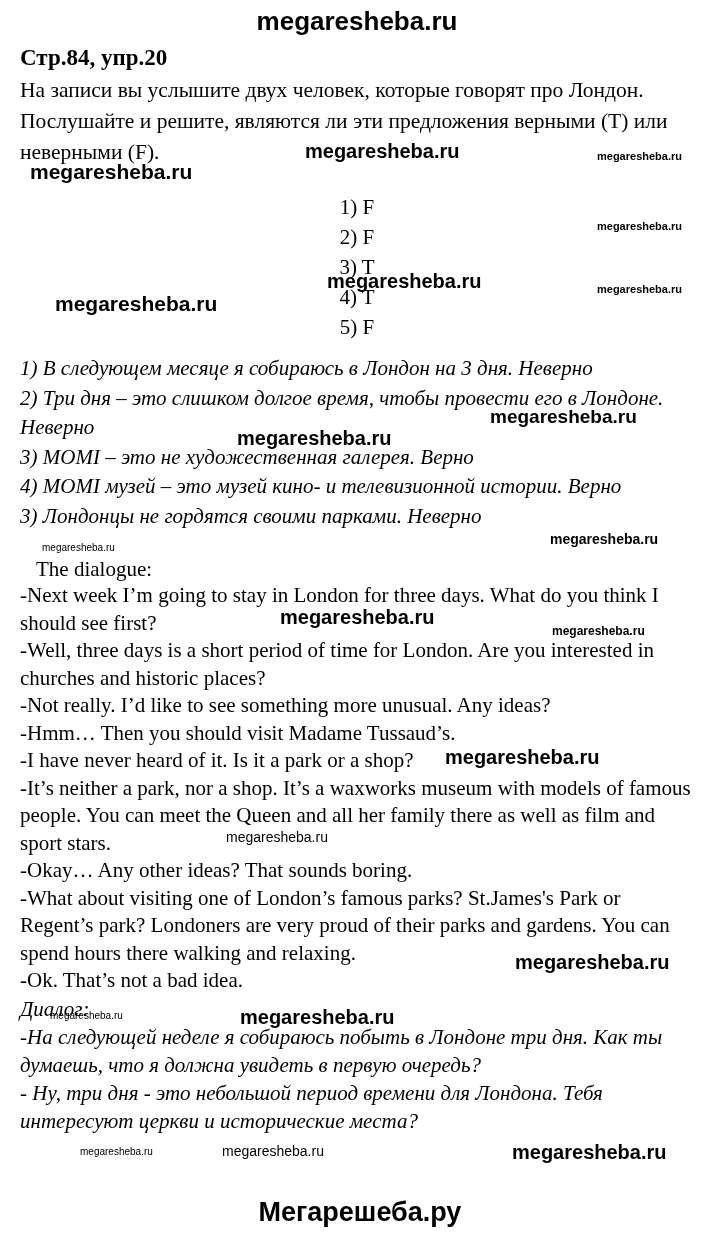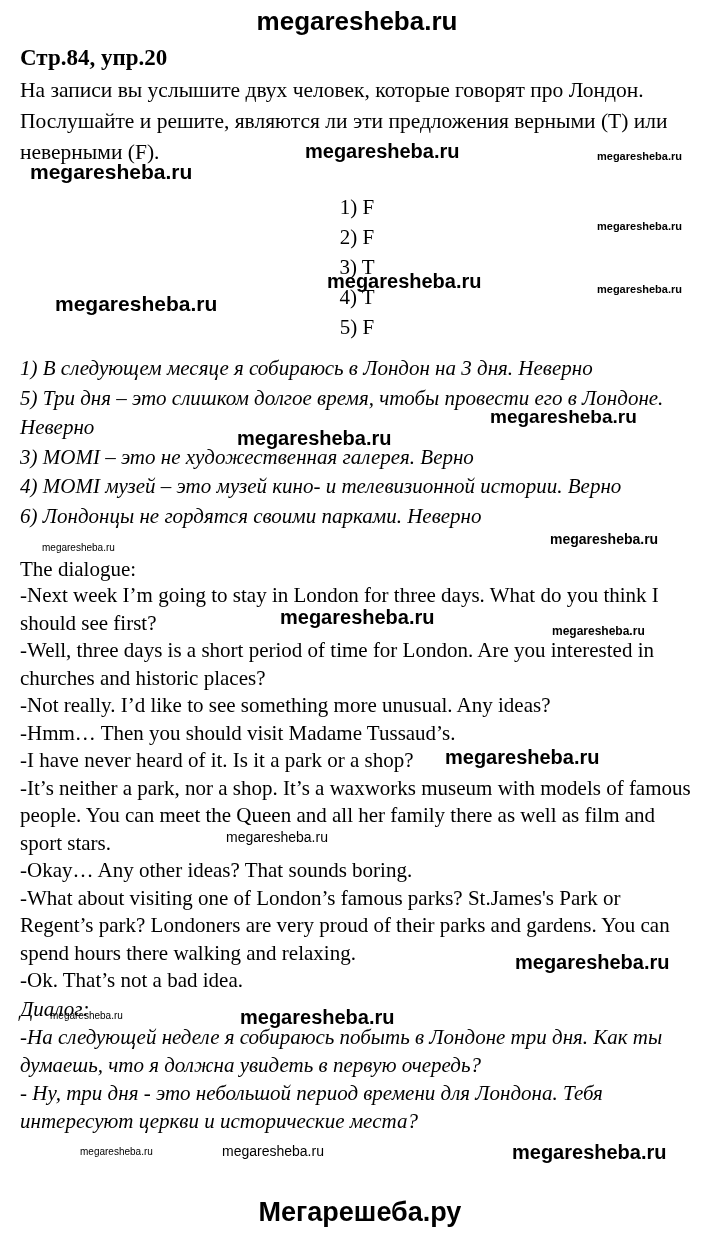--- a/index.html
+++ b/index.html
@@ -19,21 +19,21 @@
   }
   .title { font-size: 23px; font-weight: 700; margin: 8px 0 4px 0; }
   .task  { font-size: 21.5px; line-height: 31px; margin: 0; }
 
   .answers { margin-top: 24px; font-size: 21px; line-height: 30px; text-align: center; }
   .answers div { height: 30px; }
 
   .explanations { margin-top: 12px; font-style: italic; font-size: 21px; line-height: 29.5px; }
   .explanations p { margin: 0; }
 
-  .dlg-heading { margin: 26px 0 0 0; font-size: 21px; }
+  .dlg-heading { margin: 26px 0 0 16px; font-size: 21px; }
   .dialogue { font-size: 21px; line-height: 27.5px; }
   .dialogue p { margin: 0; }
 
   .dialog-ru { font-style: italic; font-size: 21px; line-height: 28px; }
   .dialog-ru p { margin: 0; }
 
   .footer {
     position: absolute; left: 0; right: 0; bottom: 6px;
     text-align: center;
     font-family: "Liberation Sans", sans-serif;
@@ -64,24 +64,24 @@
   <div class="answers">
     <div>1) F</div>
     <div>2) F</div>
     <div>3) T</div>
     <div>4) T</div>
     <div>5) F</div>
   </div>
 
   <div class="explanations">
     <p>1) В следующем месяце я собираюсь в Лондон на 3 дня. Неверно</p>
-    <p>5) Три дня – это слишком долгое время, чтобы провести его в Лондоне. Неверно</p>
+    <p>2) Три дня – это слишком долгое время, чтобы провести его в Лондоне. Неверно</p>
     <p>3) MOMI – это не художественная галерея. Верно</p>
     <p>4) MOMI музей – это музей кино- и телевизионной истории. Верно</p>
-    <p>6) Лондонцы не гордятся своими парками. Неверно</p>
+    <p>3) Лондонцы не гордятся своими парками. Неверно</p>
   </div>
 
   <p class="dlg-heading">The dialogue:</p>
 
   <div class="dialogue">
     <p>-Next week I’m going to stay in London for three days. What do you think I should see first?</p>
     <p>-Well, three days is a short period of time for London. Are you interested in churches and historic places?</p>
     <p>-Not really. I’d like to see something more unusual. Any ideas?</p>
     <p>-Hmm… Then you should visit Madame Tussaud’s.</p>
     <p>-I have never heard of it. Is it a park or a shop?</p>

